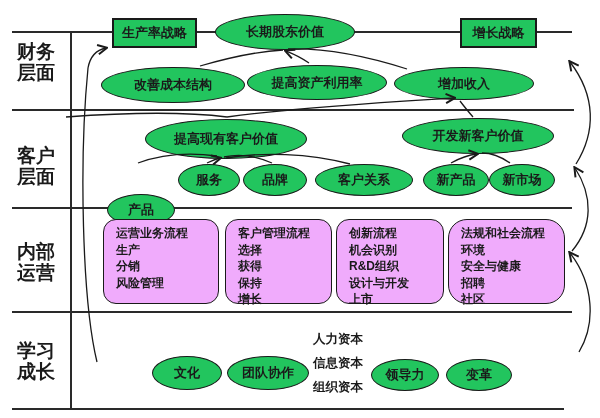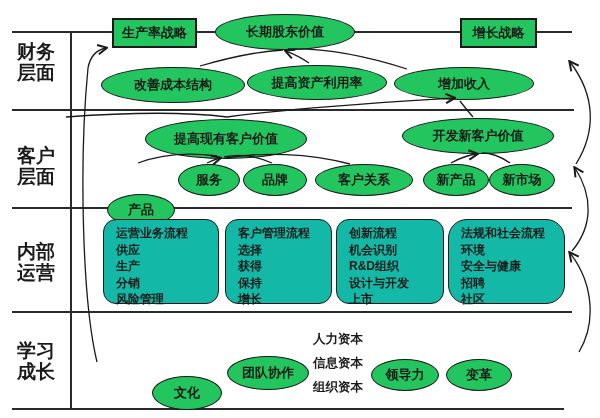--- a/index.html
+++ b/index.html
@@ -8,21 +8,21 @@
     font-family:"Liberation Sans","DejaVu Sans",sans-serif;font-weight:bold;color:#1a1a1a;
   }
   .hline{position:absolute;height:2px;background:#2a2a2a;z-index:1;}
   .vline{position:absolute;width:2px;background:#2a2a2a;z-index:1;}
   .persp{position:absolute;left:8px;width:56px;text-align:center;
          font-size:19px;line-height:21px;z-index:2;white-space:pre-line;}
   .node{position:absolute;display:flex;align-items:center;justify-content:center;
         background:#22c55e;border:1.5px solid #1a1a1a;font-size:13px;white-space:nowrap;z-index:2;}
   .ell{border-radius:50%;}
   .rect{border-width:2px;}
-  .proc{position:absolute;background:#14b8a6;border:1.5px solid #1a1a1a;border-radius:13px;
+  .proc{position:absolute;background:#f0abfc;border:1.5px solid #1a1a1a;border-radius:13px;
         z-index:2;padding:5px 4px 0 12px;font-size:12px;line-height:16.5px;}
   .proc div{white-space:nowrap;}
   .cap{position:absolute;font-size:12.5px;white-space:nowrap;z-index:2;}
   svg.arrows{position:absolute;left:0;top:0;z-index:3;pointer-events:none;}
 </style>
 </head>
 <body>
 
 <div id="stage">
 
@@ -49,21 +49,20 @@
   <div class="node ell" style="left:402px;top:118px;width:150px;height:34px;">开发新客户价值</div>
   <div class="node ell" style="left:107px;top:164px;width:66px;height:30px;margin-top:30px;">产品</div>
   <div class="node ell" style="left:178px;top:164px;width:60px;height:30px;">服务</div>
   <div class="node ell" style="left:243px;top:164px;width:62px;height:30px;">品牌</div>
   <div class="node ell" style="left:315px;top:164px;width:96px;height:30px;">客户关系</div>
   <div class="node ell" style="left:423px;top:164px;width:64px;height:30px;">新产品</div>
   <div class="node ell" style="left:489px;top:164px;width:64px;height:30px;">新市场</div>
 
   <div class="proc" style="left:103px;top:219px;width:98px;height:78px;">
     <div>运营业务流程</div>
-    <div>供应</div>
     <div>生产</div>
     <div>分销</div>
     <div>风险管理</div>
   </div>
   <div class="proc" style="left:225px;top:219px;width:89px;height:78px;">
     <div>客户管理流程</div>
     <div>选择</div>
     <div>获得</div>
     <div>保持</div>
     <div>增长</div>
@@ -79,21 +78,21 @@
     <div>法规和社会流程</div>
     <div>环境</div>
     <div>安全与健康</div>
     <div>招聘</div>
     <div>社区</div>
   </div>
 
   <div class="cap" style="left:313px;top:331px;">人力资本</div>
   <div class="cap" style="left:313px;top:355px;">信息资本</div>
   <div class="cap" style="left:313px;top:379px;">组织资本</div>
-  <div class="node ell" style="left:152px;top:376px;width:68px;height:32px;">文化</div>
+  <div class="node ell" style="left:152px;top:356px;width:68px;height:32px;">文化</div>
   <div class="node ell" style="left:227px;top:356px;width:80px;height:32px;font-family:Liberation Serif, serif;">团队协作</div>
   <div class="node ell" style="left:371px;top:359px;width:66px;height:30px;">领导力</div>
   <div class="node ell" style="left:446px;top:359px;width:64px;height:30px;">变革</div>
 
   <svg class="arrows" width="600" height="418" viewBox="0 0 600 418">
     <defs>
       <marker id="ah" viewBox="0 0 10 10" refX="8" refY="5" markerWidth="9" markerHeight="9" orient="auto-start-reverse">
         <path d="M1,1 L9,5 L1,9" fill="none" stroke="#1a1a1a" stroke-width="1.7"></path>
       </marker>
     </defs>

